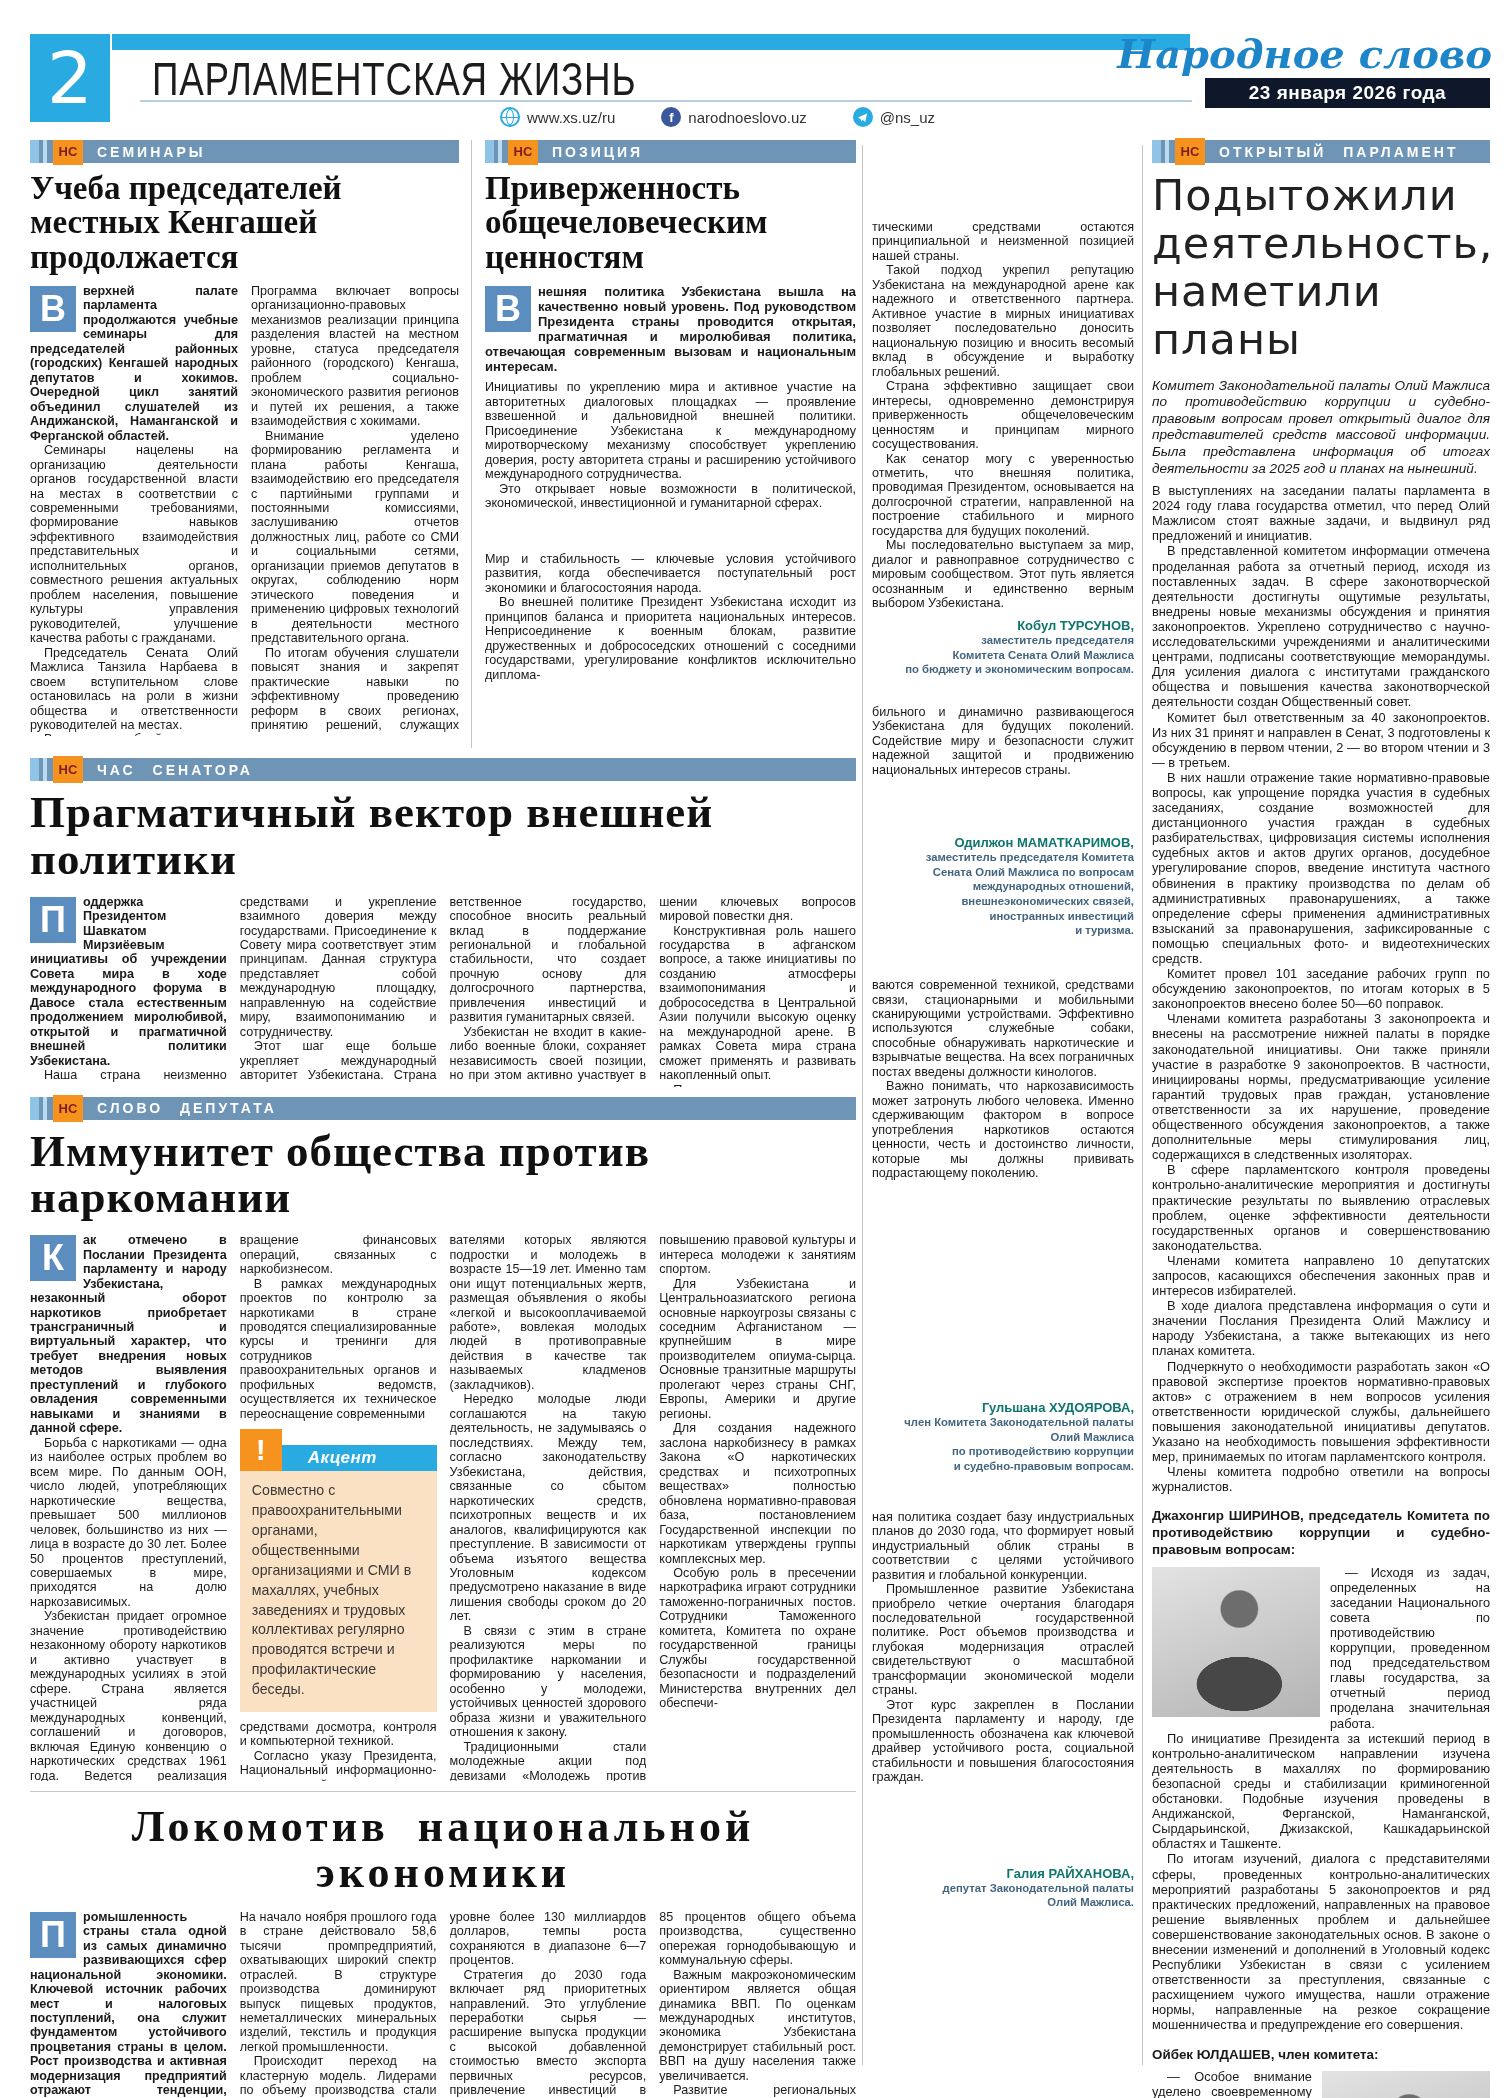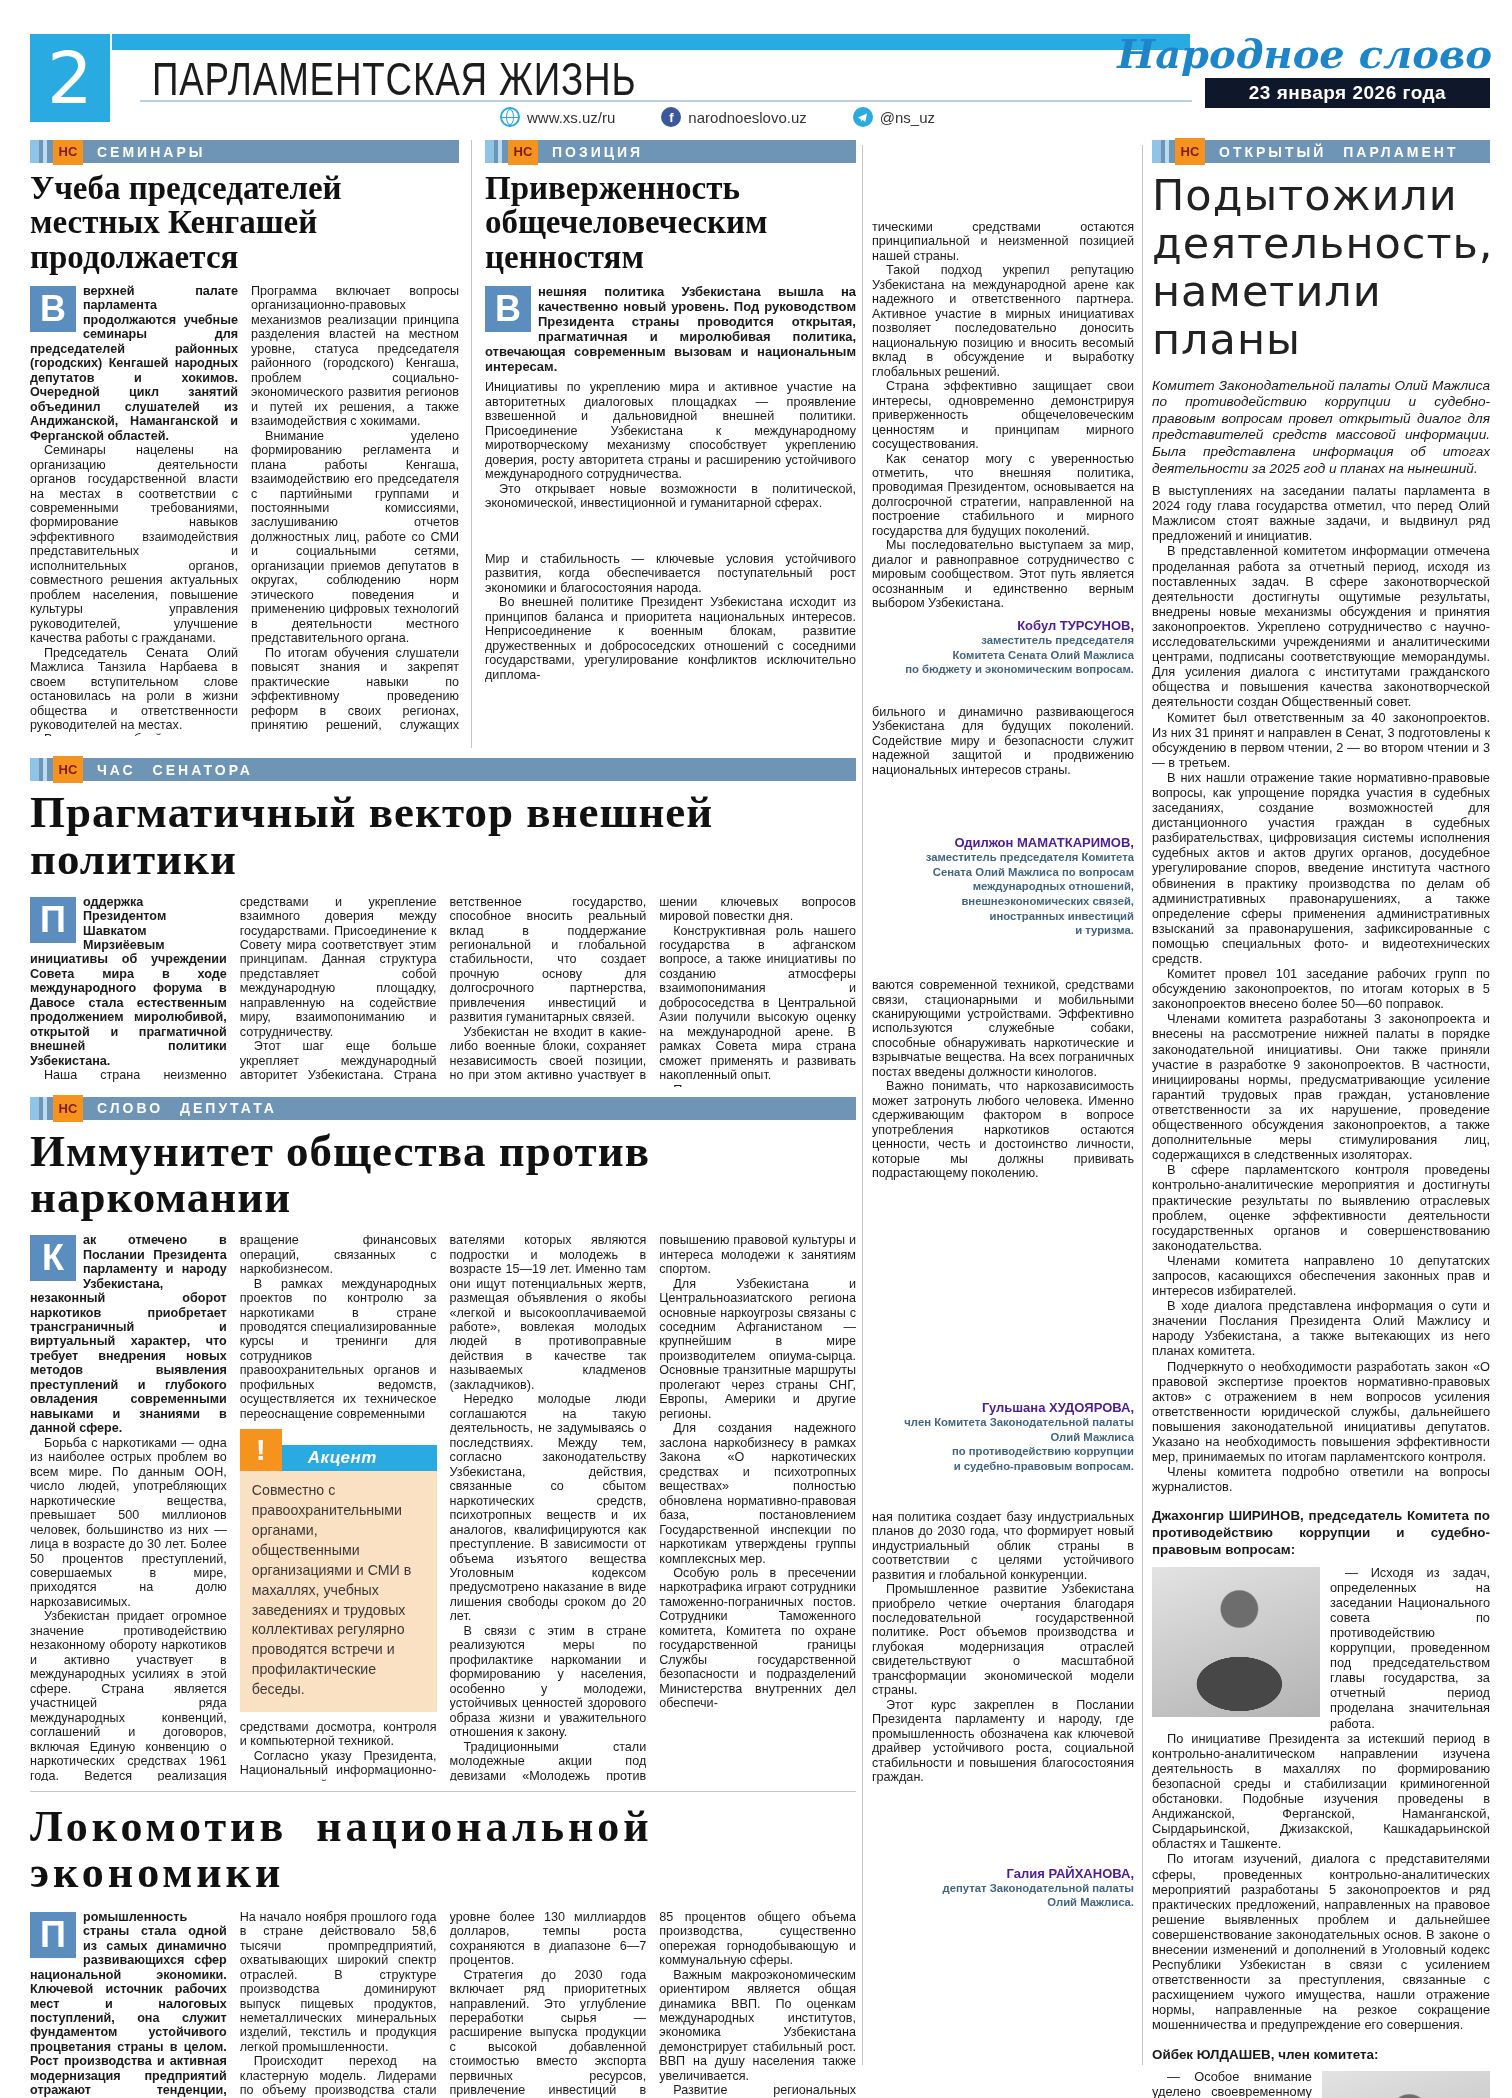--- a/index.html
+++ b/index.html
@@ -39,34 +39,34 @@
   .secbar{display:flex;align-items:center;height:23px;background:#6e94b6;margin-bottom:8px;}
   .secbar .pre1{width:9px;height:23px;background:#8fc4e6;margin-right:4px;flex:none;}
   .secbar .pre2{width:4px;height:23px;background:#b9dcf0;margin-right:6px;flex:none;}
   .secbar .ns{width:30px;height:27px;background:#f6921e;color:#7f1d1d;font-weight:bold;font-size:13px;
     display:flex;align-items:center;justify-content:center;flex:none;margin-right:14px;}
   .secbar .lbl{color:#fff;font-weight:bold;font-size:14px;letter-spacing:3px;word-spacing:10px;}
   
   .hl-serif{font-family:"Liberation Serif",serif;font-weight:bold;color:#111;margin:2px 0 10px 0;line-height:1.04;}
   .hl-sm{font-size:33px;}
   .hl-band{font-size:45px;letter-spacing:1px;margin:4px 0 12px 0;}
-  .hl-loco{font-size:44px;letter-spacing:4px;word-spacing:14px;margin:0 0 14px 0;}
+  .hl-loco{font-size:44px;letter-spacing:4px;word-spacing:14px;margin:0 0 14px 0;text-align:center;}
   .hl-open{font-family:"DejaVu Sans",sans-serif;font-weight:400;font-size:43px;line-height:1.12;
     color:#222;margin:6px 0 14px 0;letter-spacing:1px;}
   
   .cols{display:flex;gap:13px;}
   .col{flex:1;overflow:hidden;}
   .col p, .para{margin:0;font-size:12.6px;line-height:1.15;text-align:justify;}
   .col p + p, .tail-text .para + .para{text-indent:14px;}
   .lead{font-weight:bold;font-size:13px;line-height:1.16;text-align:justify;margin:0 0 2px 0;}
   .dropcap{float:left;width:46px;height:46px;background:#5c8dbf;color:#fff;
     font-family:"Liberation Sans",sans-serif;font-weight:bold;font-size:36px;line-height:46px;
     text-align:center;margin:2px 7px 2px 0;}
   .byline{margin-top:10px;text-align:right;}
-  .byline .bname{font-weight:bold;font-size:13px;color:#4c1d95;}
+  .byline .bname{font-weight:bold;font-size:13px;color:#0f766e;}
   .byline .role{font-weight:bold;font-size:11.3px;line-height:1.3;color:#44657f;margin:0;text-indent:0 !important;text-align:right;}
   .tail-text{overflow:hidden;}
   .tail-seg{margin-bottom:14px;}
   
   .top-band{display:flex;height:608px;overflow:hidden;}
   .art-seminars{width:442px;padding-right:12px;border-right:1px solid #c6c6c6;flex:none;box-sizing:border-box;}
   .art-position{flex:1;padding-left:13px;box-sizing:border-box;}
   .art-seminars .cols{height:452px;}
   .art-position .cols{height:330px;}
   

